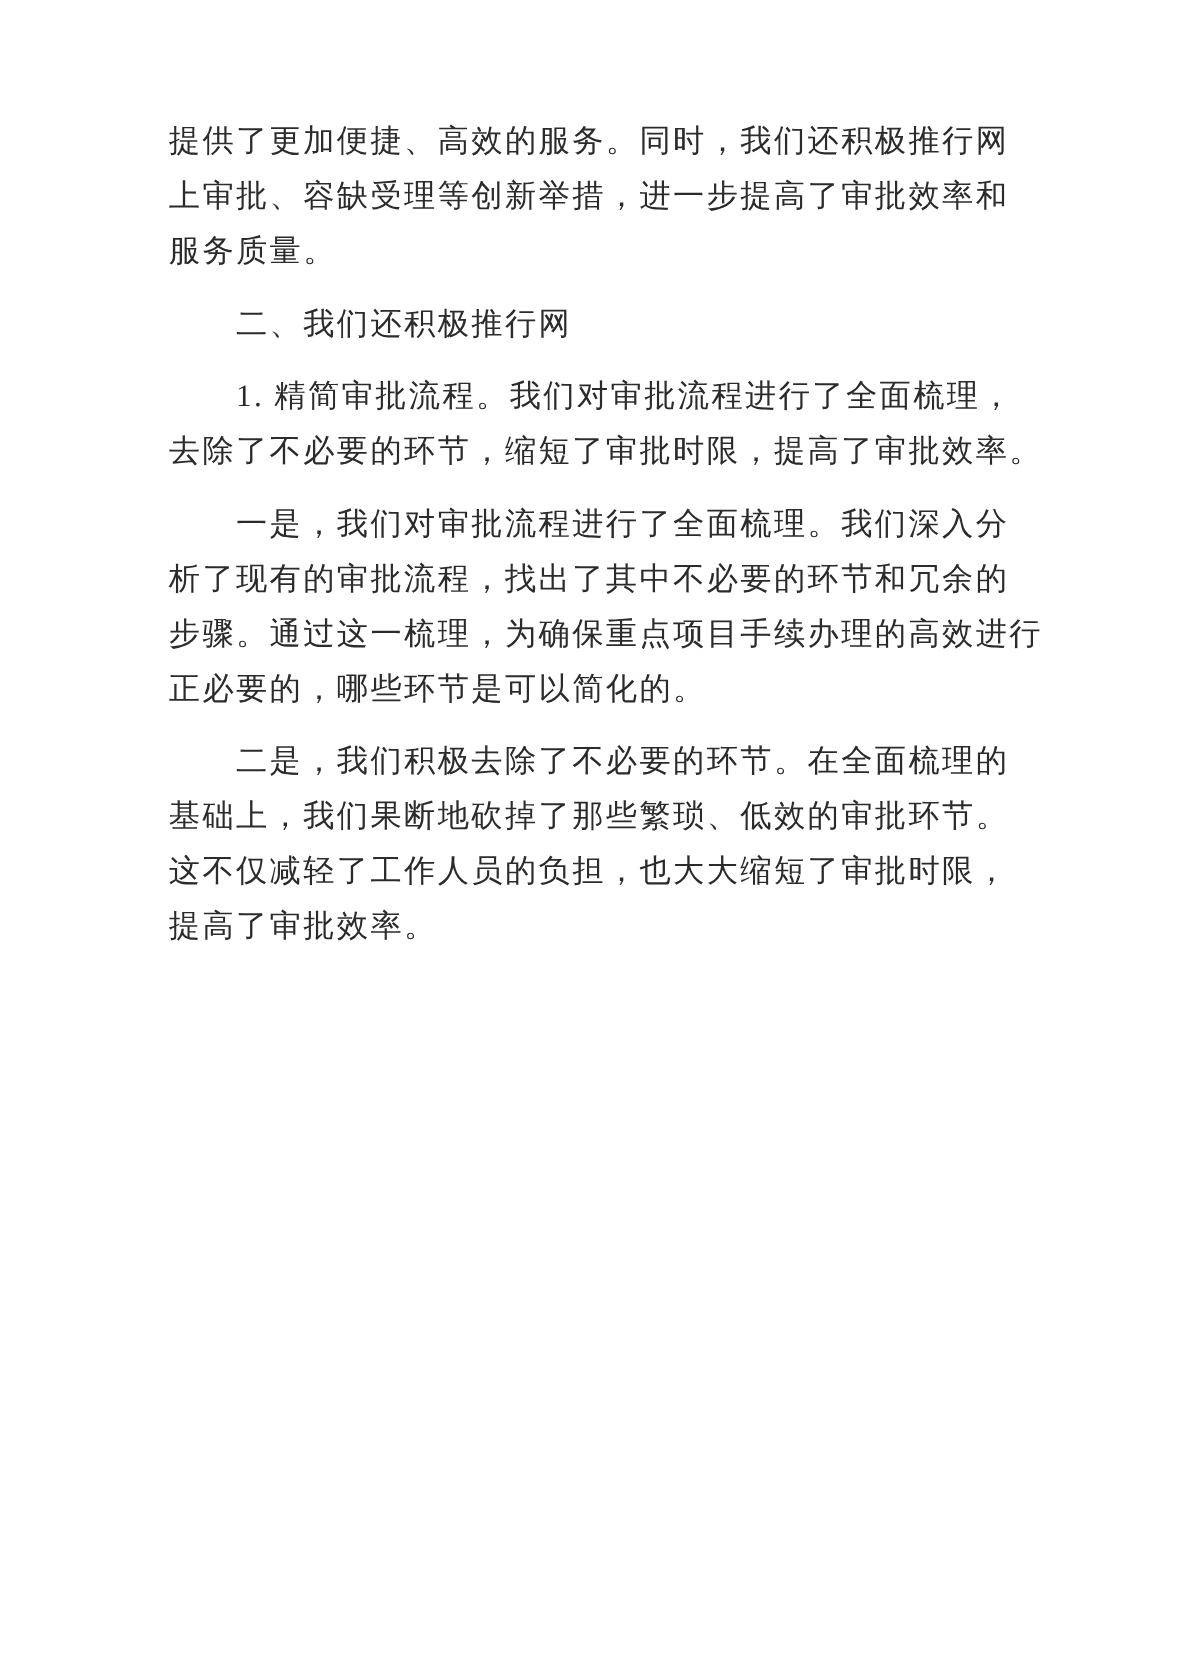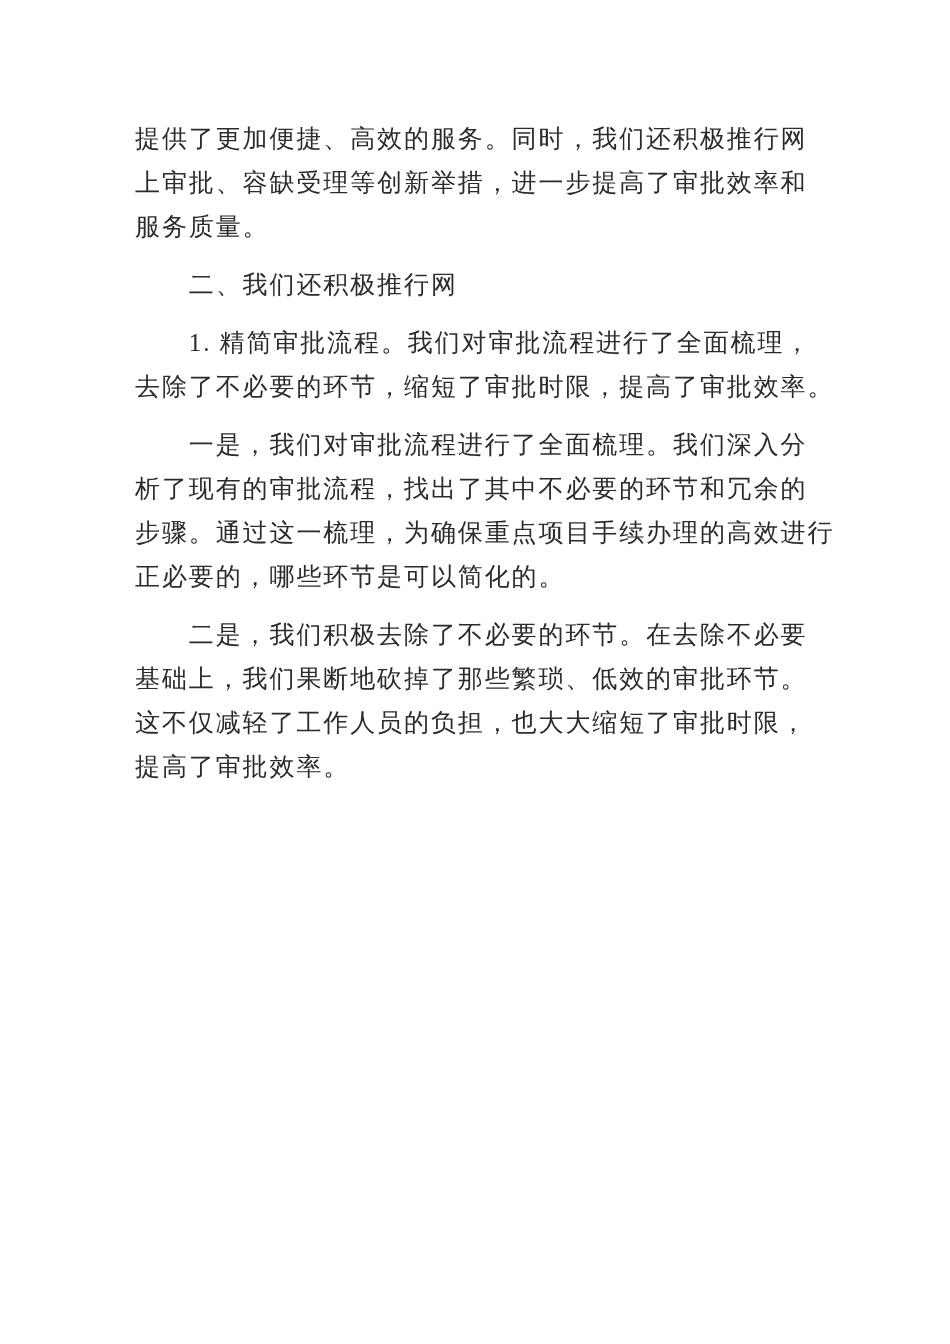--- a/index.html
+++ b/index.html
@@ -9,21 +9,21 @@
   body {
     width: 950px;
     height: 1344px;
     background: #ffffff;
     overflow: hidden;
   }
   .page {
     box-sizing: border-box;
     width: 950px;
     height: 1344px;
-    padding: 117px 0 0 135px;
+    padding: 92px 0 0 135px;
     background: #ffffff;
   }
   .para {
     width: 706px;
     margin: 0 0 14px 0;
     font-family: "Liberation Serif", "DejaVu Serif", serif;
     font-size: 25px;
     line-height: 44px;
     letter-spacing: 1.9px;
     font-weight: 400;
@@ -39,17 +39,17 @@
   <p class="para">提供了更加便捷、高效的服务。同时，我们还积极推行网
 上审批、容缺受理等创新举措，进一步提高了审批效率和
 服务质量。</p>
   <p class="para">　　二、我们还积极推行网</p>
   <p class="para">　　1. 精简审批流程。我们对审批流程进行了全面梳理，
 去除了不必要的环节，缩短了审批时限，提高了审批效率。</p>
   <p class="para">　　一是，我们对审批流程进行了全面梳理。我们深入分
 析了现有的审批流程，找出了其中不必要的环节和冗余的
 步骤。通过这一梳理，为确保重点项目手续办理的高效进行
 正必要的，哪些环节是可以简化的。</p>
-  <p class="para">　　二是，我们积极去除了不必要的环节。在去除不必要
+  <p class="para">　　二是，我们积极去除了不必要的环节。在全面梳理的
 基础上，我们果断地砍掉了那些繁琐、低效的审批环节。
 这不仅减轻了工作人员的负担，也大大缩短了审批时限，
 提高了审批效率。</p>
 </div>
 
 </body></html>

